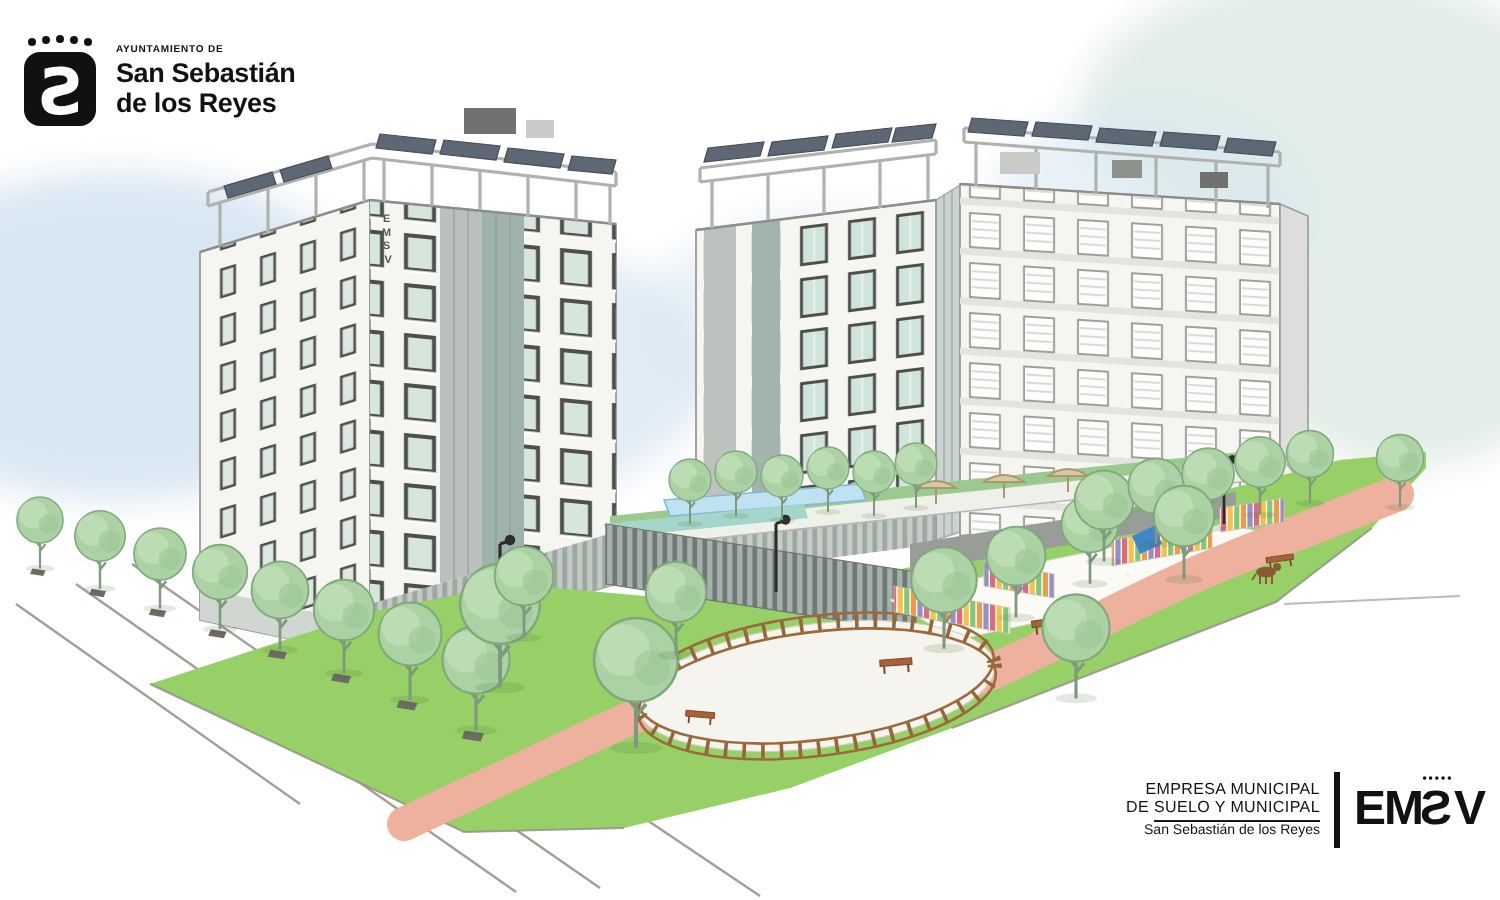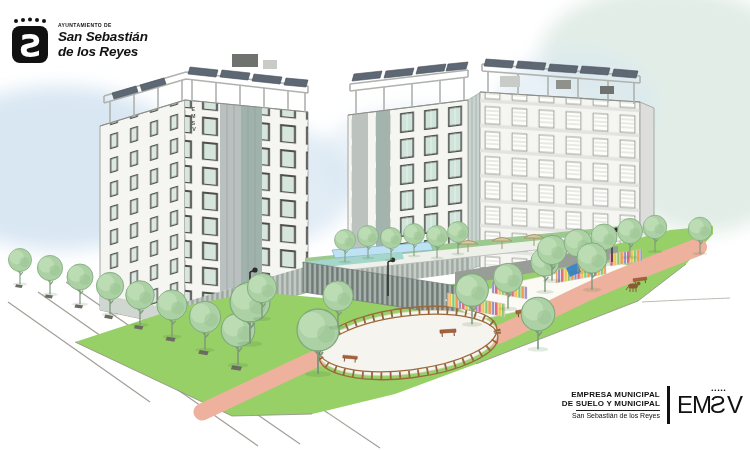--- a/index.html
+++ b/index.html
@@ -16,30 +16,30 @@
   .pool{fill:var(--c-pool-blue,#bfe2f2)}
   .solar{fill:var(--c-solar-dark,#5d6874);stroke:#454e58;stroke-width:.6}
   .facade{fill:var(--c-facade-white,#f5f5f2);stroke:#9b9b96;stroke-width:.9}
   .frame{stroke:#b0b2ae;stroke-width:1.6;fill:none}
   .sketch{stroke:#98948d;stroke-width:1.2;fill:none;opacity:.9}
 
   
   .logo-tl{position:absolute;left:10px;top:16px;display:flex;align-items:center;gap:8px;color:var(--c-logo-black,#111);}
   .logo-tl .txt{line-height:1;}
   .org-type{font-size:5px;font-weight:bold;letter-spacing:.4px;margin-bottom:2px;}
-  .org-name{font-size:13.5px;font-weight:bold;letter-spacing:-.2px;line-height:1.04;font-style:italic;}
+  .org-name{font-size:13.5px;font-weight:bold;letter-spacing:-.2px;line-height:1.04;}
 
   
   .logo-br{position:absolute;right:8px;bottom:26px;display:flex;align-items:center;gap:7px;color:var(--c-logo-black,#111);}
   .logo-br .txt{text-align:right;line-height:1.15;}
-  .l1,.l2{font-size:8px;font-weight:bold;letter-spacing:.2px;}
+  .l1,.l2{font-size:8px;font-weight:normal;letter-spacing:.2px;}
   .rule{border-top:1px solid #1a1a1a;margin:2px 0 1px 14px;}
   .l3{font-size:7px;}
   .bar{width:3px;height:38px;background:#111;}
-  .mark{font-size:24px;font-weight:normal;letter-spacing:-1px;display:flex;align-items:baseline;}
+  .mark{font-size:24px;font-weight:bold;letter-spacing:-1px;display:flex;align-items:baseline;}
   .crown{position:relative;display:inline-block;margin:0 .5px;}
   .crown .dots{position:absolute;top:-4px;left:50%;transform:translateX(-50%);
                font-size:6px;letter-spacing:1px;line-height:1;white-space:nowrap;}
   .flip{display:inline-block;transform:scaleX(-1);}
 </style>
 </head>
 <body>
 
 <div class="canvas">
 

